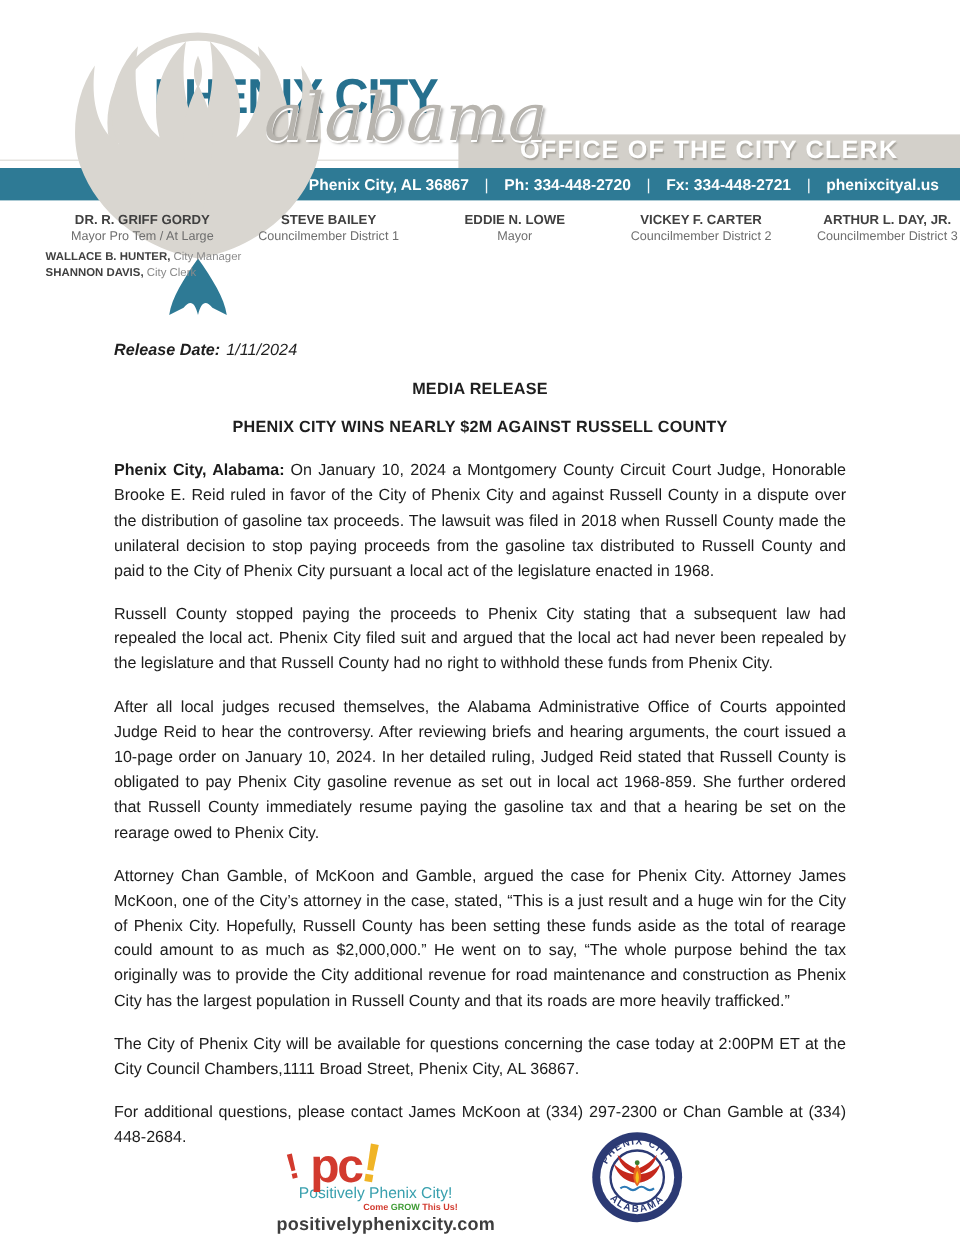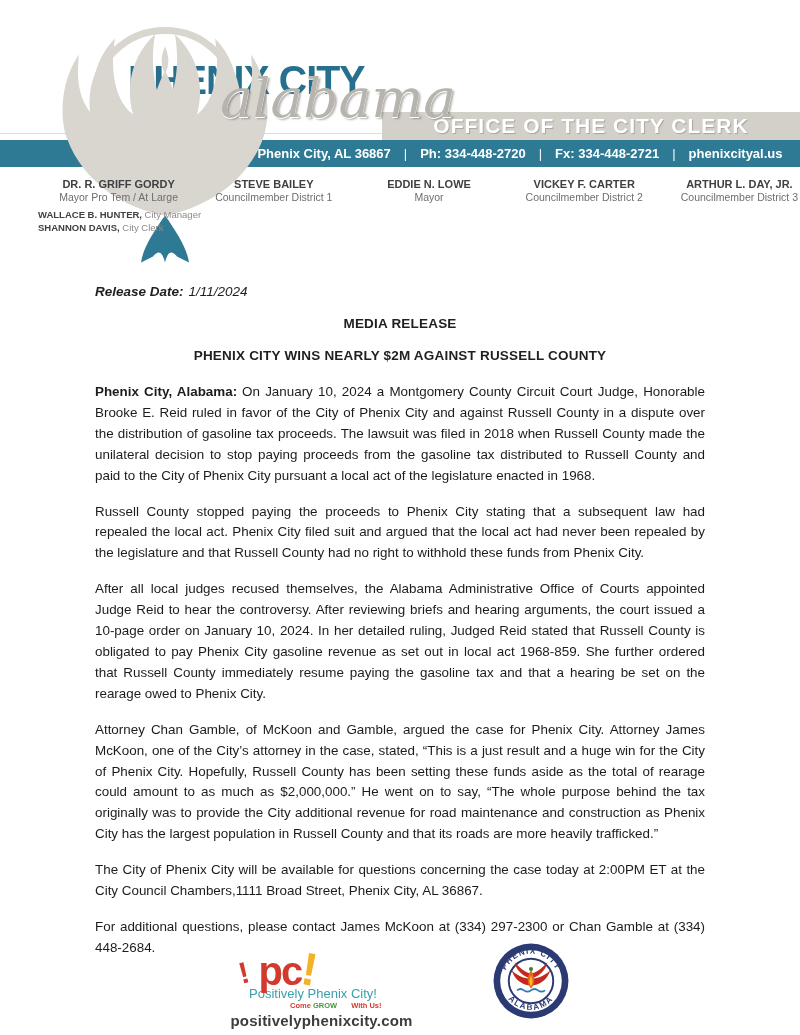--- a/index.html
+++ b/index.html
@@ -67,21 +67,21 @@
   .footer { position:absolute; top:942px; left:0; width:100%; display:flex; justify-content:center; align-items:flex-start; gap:96px; }
   .pc-block { width:165px; text-align:center; }
   .pc-glyphs { position:relative; height:48px; text-align:left; padding-left:28px; }
   .pc-bang-red {
     position:absolute; left:8px; top:14px; font-size:30px; font-weight:bold; color:#d23a2e; transform:rotate(-14deg);
   }
   .pc-p, .pc-c { font-size:40px; font-weight:bold; color:#d23a2e; letter-spacing:-2px; }
   .pc-bang-yellow { font-size:46px; font-weight:bold; color:#f0b426; display:inline-block; transform:rotate(10deg); margin-left:1px; }
   .pc-tagline { font-size:13px; color:#39a0ae; margin-top:-4px; text-align:center; }
   .pc-subtag { font-size:7.5px; font-weight:bold; text-align:right; padding-right:14px; line-height:9px; }
-  .pc-subtag .red { color:#d23a2e;margin-left:12px; }
+  .pc-subtag .red { color:#d23a2e; }
   .pc-subtag .green { color:#3f9c35;margin-top:44px; }
   .pc-site { font-size:15px; font-weight:bold; color:#3d3d3d; margin-top:2px; letter-spacing:.2px; }
   .seal-svg { width:78px; height:78px; }
 </style>
 </head>
 <body>
 
 <div class="page">
 
   <header class="letterhead">
@@ -178,21 +178,21 @@
     </p>
   </main>
 
   <footer class="footer">
     <div class="pc-block">
       <div class="pc-glyphs">
         <span class="pc-bang-red">!</span><span class="pc-p">p</span><span class="pc-c">c</span><span class="pc-bang-yellow">!</span>
       </div>
       <div class="pc-tagline">Positively Phenix City!</div>
       <div class="pc-subtag">
-        <span class="red">Come </span><span class="green">GROW</span><span class="red"> With Us!</span>
+        <span class="red">Come </span><span class="green">GROW</span><span class="red"> This Us!</span>
       </div>
       <div class="pc-site">positivelyphenixcity.com</div>
     </div>
 
     <svg class="seal-svg" viewBox="0 0 100 100" aria-hidden="true">
       <defs>
         <path id="sealTop" d="M 15,50 A 35,35 0 0 1 85,50"></path>
         <path id="sealBot" d="M 13,50 A 37,37 0 0 0 87,50"></path>
       </defs>
       <circle cx="50" cy="50" r="48" fill="#2c3a74"></circle>

